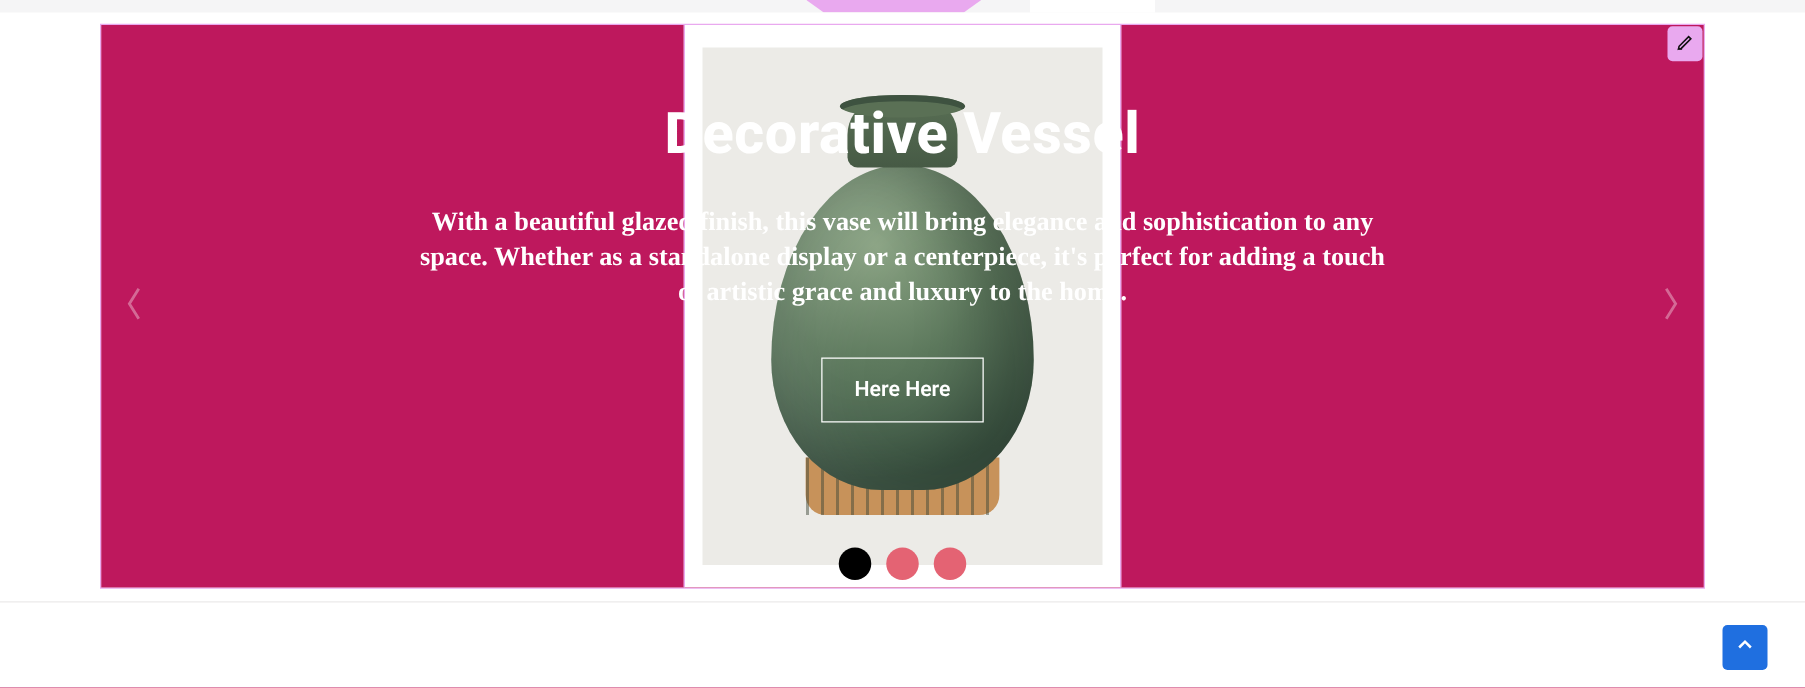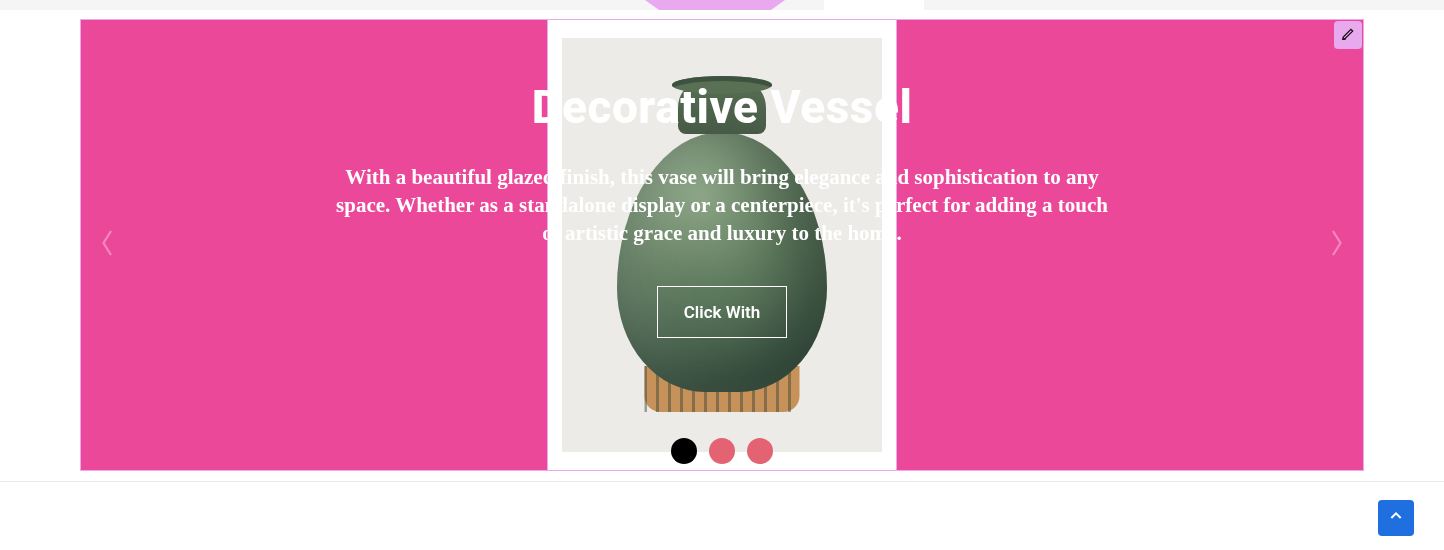--- a/index.html
+++ b/index.html
@@ -42,21 +42,21 @@
   .slider-frame {
     position: relative;
     width: 100%;
     height: 452px;
     border: 1px solid #e9a9ef;
   }
   .slider {
     position: relative;
     width: 100%;
     height: 100%;
-    background: #ec4899;
+    background: #be185d;
     overflow: hidden;
   }
   .slide-image-box {
     position: absolute;
     left: 50%;
     top: 0;
     transform: translateX(-50%);
     width: 350px;
     height: 100%;
     background: #fff;
@@ -240,21 +240,21 @@
           <div class="vase-foot"></div>
           <div class="vase-body"></div>
           <div class="vase-neck"></div>
           <div class="vase-rim"></div>
         </div>
       </div>
 
       <div class="slide-content">
         <h2 class="slide-title">Decorative Vessel</h2>
         <p class="slide-desc">With a beautiful glazed finish, this vase will bring elegance and sophistication to any space. Whether as a standalone display or a centerpiece, it's perfect for adding a touch of artistic grace and luxury to the home.</p>
-        <button class="slide-btn">Click With</button>
+        <button class="slide-btn">Here Here</button>
       </div>
 
       <div class="nav-arrow nav-prev">
         <span>
           <svg viewBox="0 0 24 40" fill="none" stroke="#fff" stroke-width="3">
             <polyline points="16,4 6,20 16,36"></polyline>
           </svg>
         </span>
       </div>
       <div class="nav-arrow nav-next">

